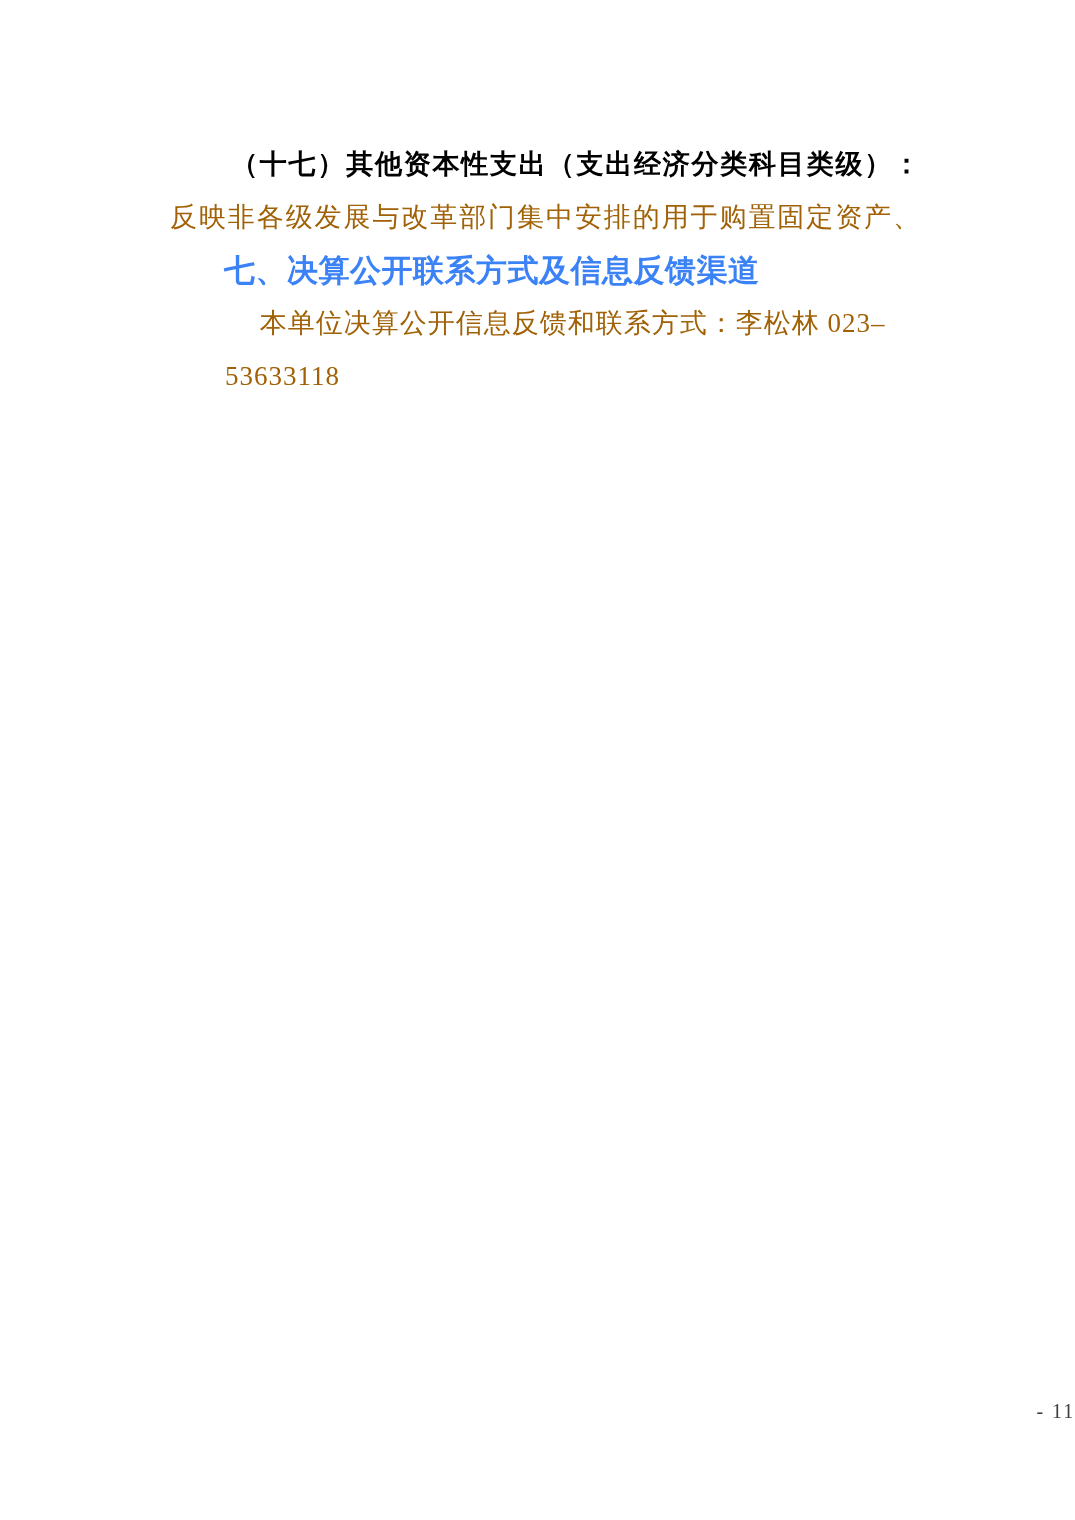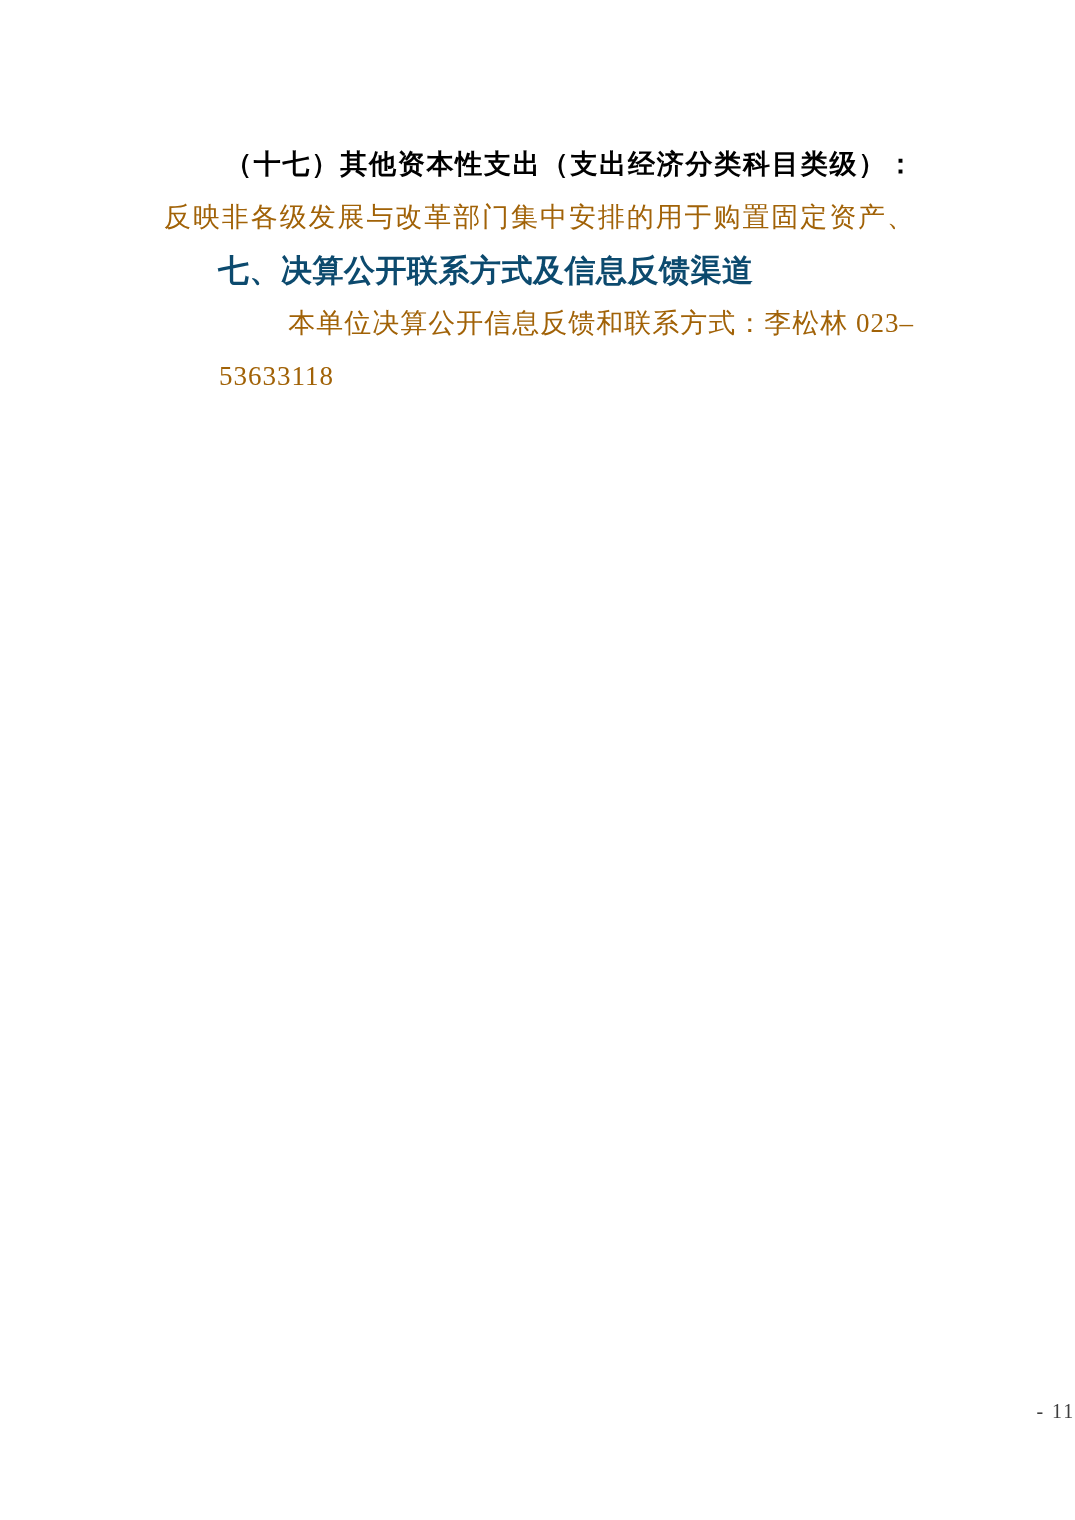--- a/index.html
+++ b/index.html
@@ -11,21 +11,21 @@
     position: relative;
     width: 1075px;
     height: 1520px;
     background: #ffffff;
     overflow: hidden;
     font-family: "Liberation Serif", "DejaVu Serif", serif;
     color: #1b1b1b;
   }
   .content {
     position: absolute;
-    left: 164px;
+    left: 170px;
     top: 138px;
     width: 750px;
   }
   .line {
     font-size: 27px;
     line-height: 53px;
     white-space: normal;
     text-align: justify;
     text-align-last: justify;
     color: #a16207;
@@ -41,25 +41,25 @@
     letter-spacing: 2px;
   }
   .line.h2 {
     font-family: "Liberation Sans", "DejaVu Sans", sans-serif;
     font-weight: bold;
     font-size: 31px;
     padding-left: 54px;
     text-align: center;
     text-align-last: left;
     letter-spacing: 0.5px;
-    color: #0c4a6e;
+    color: #3b82f6;
   }
   .line.contact {
     padding-left: 55px;
-    text-align: right;
+    text-align: center;
     text-align-last: left;
     letter-spacing: 1px;
   }
   .footer {
     position: absolute;
     left: 16px;
     top: 1400px;
     width: 100%;
     text-align: right;
     font-size: 20px;

